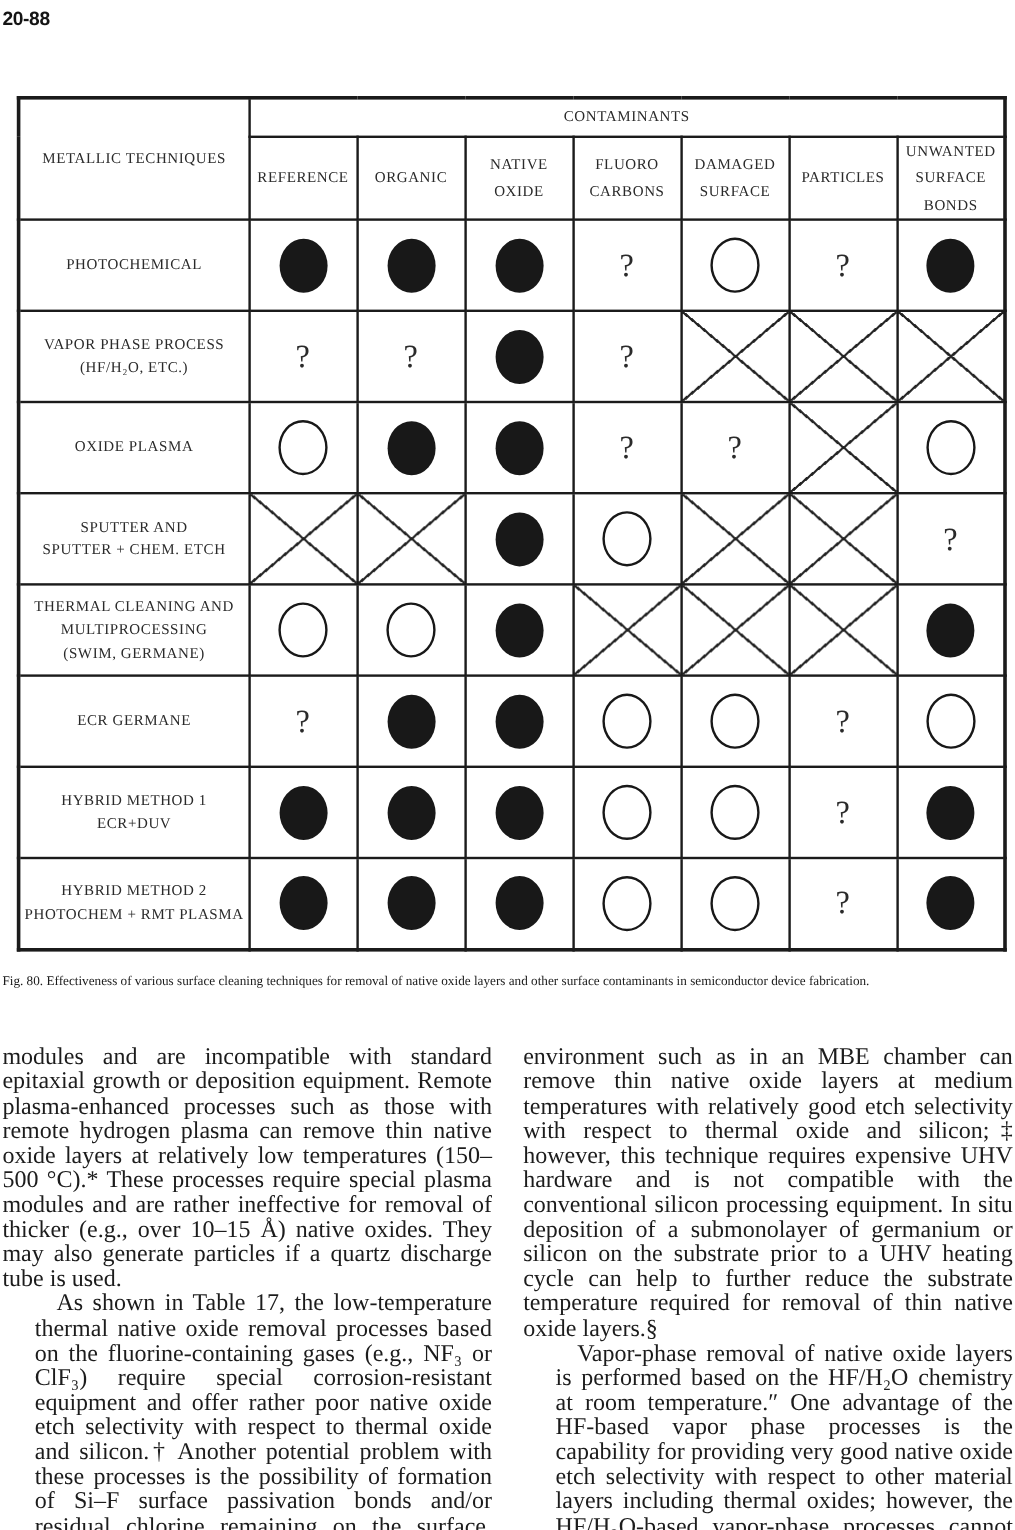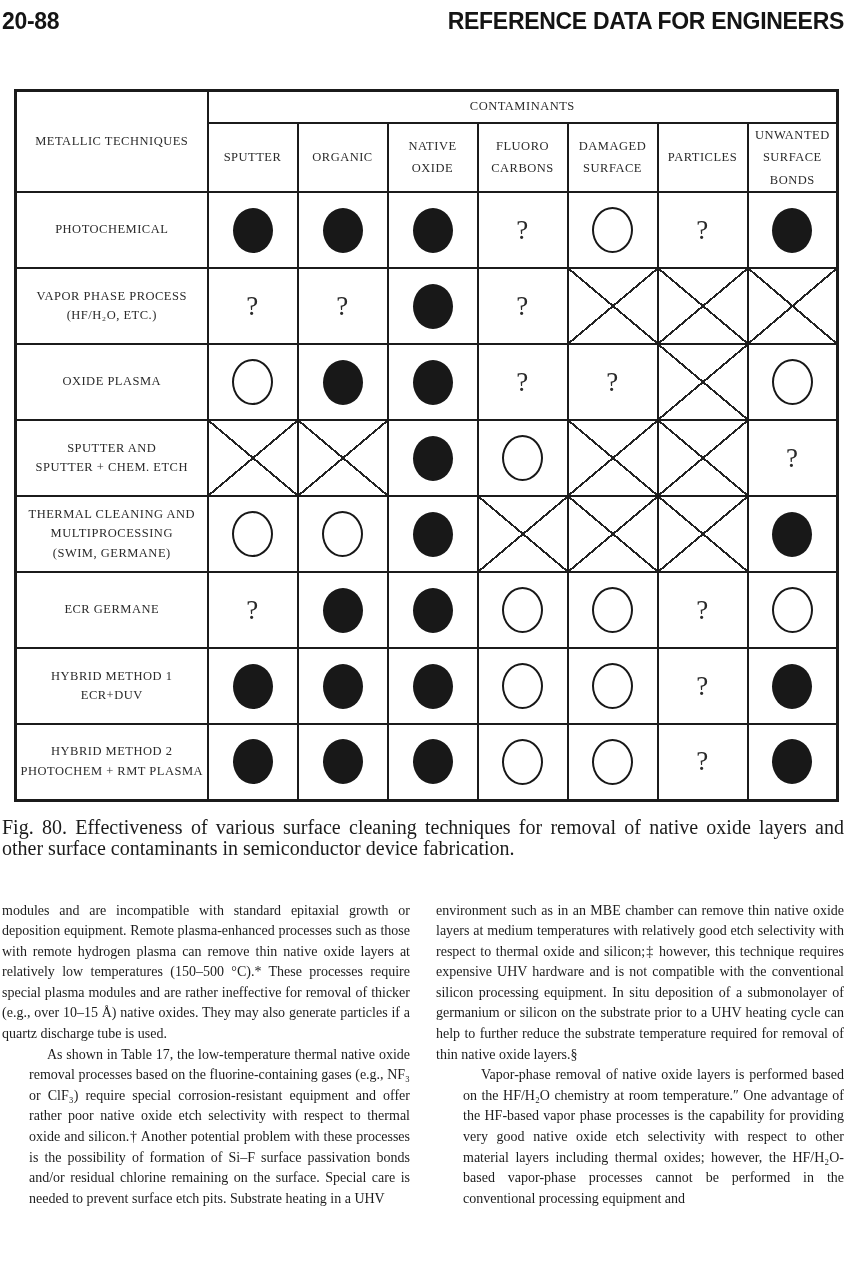--- a/index.html
+++ b/index.html
@@ -7,21 +7,21 @@
   body {
     width: 846px; height: 1275px; overflow: hidden;
     background: #ffffff; color: #1c1c1c;
     font-family: "Liberation Serif", "DejaVu Serif", serif;
   }
   
   .pagehead {
     display: flex; justify-content: space-between; align-items: baseline;
     padding: 8px 2px 0 2px;
     font-family: "Liberation Sans", "DejaVu Sans", sans-serif;
-    font-weight: bold; font-size: 23px; letter-spacing: -0.3px; color: #141414;
+    font-weight: bold; font-size: 16px; letter-spacing: -0.3px; color: #141414;
   }
   
   table.matrix {
     border-collapse: collapse; table-layout: fixed;
     margin: 54px 0 0 14px; width: 822px;
     border: 3px solid #1b1b1b;
   }
   table.matrix th, table.matrix td {
     border: 2px solid #1b1b1b; padding: 0;
     text-align: center; vertical-align: middle;
@@ -38,62 +38,61 @@
   .dot.open   { width: 41px; height: 46px; border: 2.5px solid #181818; background: transparent; }
   .q { font-size: 27px; color: #2a2a2a; font-family: "Liberation Serif", serif; }
   td.xcell {
     background-image:
       linear-gradient(to top right, transparent calc(50% - 1px), #232323 calc(50% - 1px), #232323 calc(50% + 1px), transparent calc(50% + 1px)),
       linear-gradient(to bottom right, transparent calc(50% - 1px), #232323 calc(50% - 1px), #232323 calc(50% + 1px), transparent calc(50% + 1px));
   }
   
   .caption {
     margin: 15px 2px 0 2px;
-    font-size: 20px; line-height: 21px; text-align: justify; color: #1b1b1b;
+    font-size: 11px; line-height: 21px; text-align: justify; color: #1b1b1b;
   }
   
   .columns { display: flex; gap: 26px; margin: 42px 2px 0 2px; height: 457px; }
   .col { width: 409px; display: flex; flex-direction: column; }
   .col p {
-    margin: 0; font-size: 14px; line-height: 20.6px;
+    margin: 0; font-size: 20px; line-height: 20.6px;
     text-align: justify; color: #1c1c1c;
   }
   .col p.indent { text-indent: 18px; margin-left: 27px; }
   .fnblock { margin-top: auto; }
   .fnrule { border-top: 1.5px solid #333; width: 110px; margin: 0 0 9px 0; }
   .fnrule.short { width: 58px; margin-left: 12px; }
   .fn { font-size: 15px; line-height: 21.5px; padding-left: 26px; color: #1c1c1c; font-style: italic; }
   .fn.r { padding-left: 36px; }
 </style>
 </head>
 <body>
 
 <div class="pagehead">
   <span>20-88</span>
-  <span>REFERENCE DATA FOR ENGINEERS</span>
 </div>
 
 <table class="matrix">
   <colgroup>
     <col style="width:192px">
     <col style="width:90px">
       <col style="width:90px">
       <col style="width:90px">
     <col style="width:90px">
       <col style="width:90px">
       <col style="width:90px">
       <col style="width:90px">
   </colgroup>
   <thead>
     <tr id="group-row">
       <th rowspan="2">METALLIC TECHNIQUES</th>
       <th colspan="7">CONTAMINANTS</th>
     </tr>
     <tr id="col-headers">
-        <th>SPUTTER</th>
+        <th>REFERENCE</th>
         <th>ORGANIC</th>
         <th>NATIVE<br>OXIDE</th>
         <th>FLUORO<br>CARBONS</th>
         <th>DAMAGED<br>SURFACE</th>
         <th>PARTICLES</th>
         <th>UNWANTED<br>SURFACE<br>BONDS</th>
       </tr>
   </thead>
   <tbody id="matrix-body" class="matrix-body">
       <tr>

